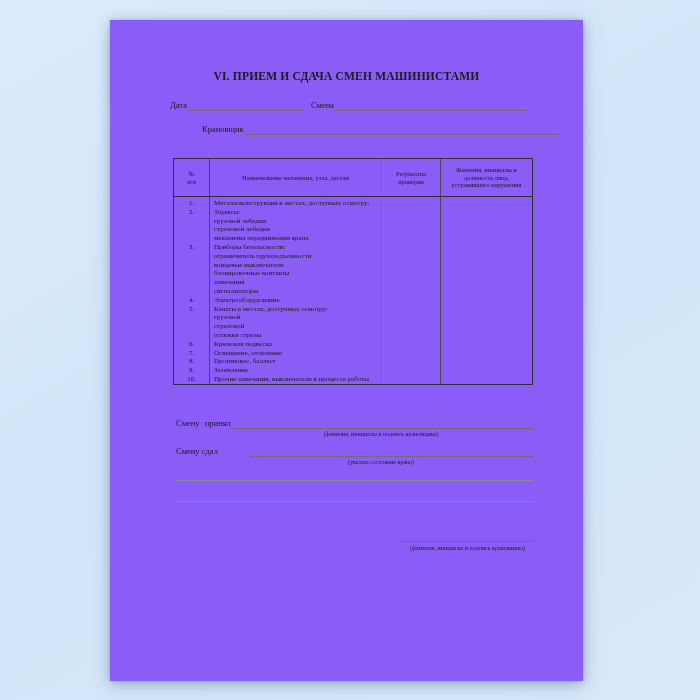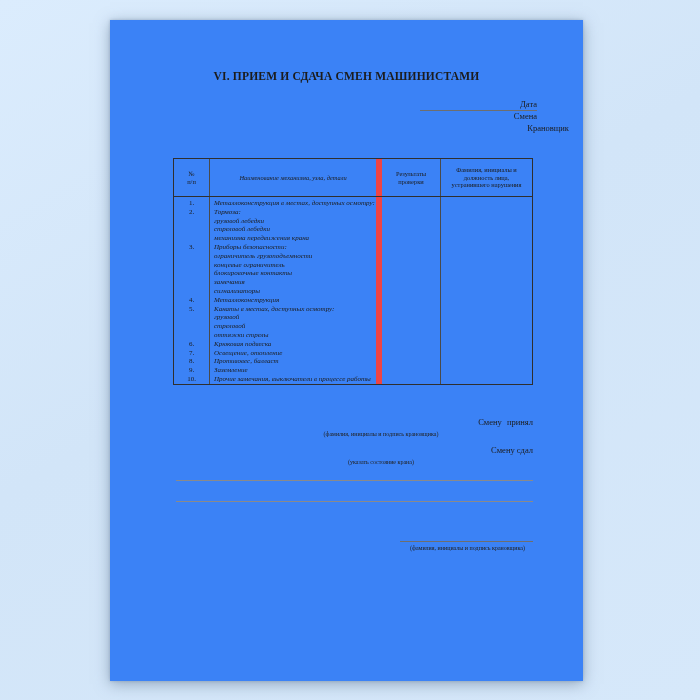--- a/index.html
+++ b/index.html
@@ -4,66 +4,66 @@
 <style>
   html,body{margin:0;padding:0;}
   body{
     width:700px;height:700px;position:relative;overflow:hidden;
     background:linear-gradient(150deg,#dbecfd 0%,#d2e5f8 45%,#d6e8fa 100%);
     font-family:"Liberation Serif","DejaVu Serif",serif;
     color:#1c1c1c;
   }
   .page{
     position:absolute;left:110px;top:20px;width:473px;height:661px;
-    background:#3b82f6;
+    background:#8b5cf6;
     box-shadow:0 3px 14px rgba(92,114,142,.55), 0 0 3px rgba(92,114,142,.35);
   }
   .title{
     position:absolute;top:50px;left:0;width:100%;text-align:center;
     font-weight:bold;font-size:11.5px;letter-spacing:.2px;white-space:nowrap;
   }
   .field-row{
-    position:absolute;left:70px;width:357px;display:flex;align-items:flex-end;
-    font-size:8.5px;line-height:11px;height:12px;flex-direction:column;
+    position:absolute;left:60px;width:357px;display:flex;align-items:flex-end;
+    font-size:8.5px;line-height:11px;height:12px;
   }
   .row-date{top:79px;}
   .row-crane{top:103px;margin-left:32px;}
   .lbl{white-space:nowrap;}
   .uline{border-bottom:1px solid #6e6e6e;height:11px;}
   .uline.fixed{width:117px;}
   .uline.grow{flex:1;}
   .gap{width:7px;}
 
   
   .tbl{
     position:absolute;left:63px;top:138px;width:360px;height:227px;
     border:1.5px solid #2f2f2f;box-sizing:border-box;
     display:flex;flex-direction:column;font-size:7px;
   }
   .thead{
     display:flex;flex:none;height:37px;border-bottom:1.5px solid #2f2f2f;
   }
   .tbody{display:flex;flex:1;}
   .c1{width:36px;flex:none;border-right:1px solid #4a4a4a;box-sizing:border-box;}
-  .c2{width:172px;flex:none;border-right:6px solid #ef4444;box-sizing:border-box;font-style:italic;}
+  .c2{width:172px;flex:none;border-right:1px solid #ef4444;box-sizing:border-box;}
   .c3{width:59px;flex:none;border-right:1px solid #4a4a4a;box-sizing:border-box;}
   .c4{flex:1;}
   .hcell{
     display:flex;flex-direction:column;justify-content:center;align-items:center;
     text-align:center;font-size:6.4px;line-height:7.6px;padding:2px 3px;
   }
   .tbody .c1,.tbody .c2{padding-top:2px;}
   .tline{height:8.8px;line-height:8.8px;white-space:nowrap;overflow:hidden;}
   .tline.num{text-align:center;}
   .tbody .c2 .tline{padding-left:4px;}
 
   
   .sig-row{
     position:absolute;left:66px;width:357px;display:flex;align-items:flex-end;
-    font-size:8.5px;line-height:11px;height:12px;flex-direction:column;
+    font-size:8.5px;line-height:11px;height:12px;
   }
   .row-accepted{top:397px;}
   .row-handed{top:425px;gap:32px;}
   .ws{word-spacing:3px;}
   .caption{
     position:absolute;font-size:6px;line-height:8px;text-align:center;
     color:#222;white-space:nowrap;
   }
   .cap-accepted{left:130px;width:282px;top:410px;}
   .cap-handed{left:130px;width:282px;top:438px;}
@@ -134,25 +134,25 @@
           <div class="tline num">10.</div>
         </div>
       <div class="c2">
           <div class="tline">Металлоконструкция в местах, доступных осмотру:</div>
           <div class="tline">Тормоза:</div>
           <div class="tline">грузовой лебедки</div>
           <div class="tline">стреловой лебедки</div>
           <div class="tline">механизма передвижения крана</div>
           <div class="tline">Приборы безопасности:</div>
           <div class="tline">ограничитель грузоподъемности</div>
-          <div class="tline">концевые ограничитель</div>
+          <div class="tline">концевые выключатели</div>
           <div class="tline">блокировочные контакты</div>
           <div class="tline">замечания</div>
           <div class="tline">сигнализаторы</div>
-          <div class="tline">Металлоконструкция</div>
+          <div class="tline">Электрооборудование</div>
           <div class="tline">Канаты в местах, доступных осмотру:</div>
           <div class="tline">грузовой</div>
           <div class="tline">стреловой</div>
           <div class="tline">оттяжки стрелы</div>
           <div class="tline">Крюковая подвеска</div>
           <div class="tline">Освещение, отопление</div>
           <div class="tline">Противовес, балласт</div>
           <div class="tline">Заземление</div>
           <div class="tline">Прочие замечания, выключатели в процессе работы</div>
         </div>

